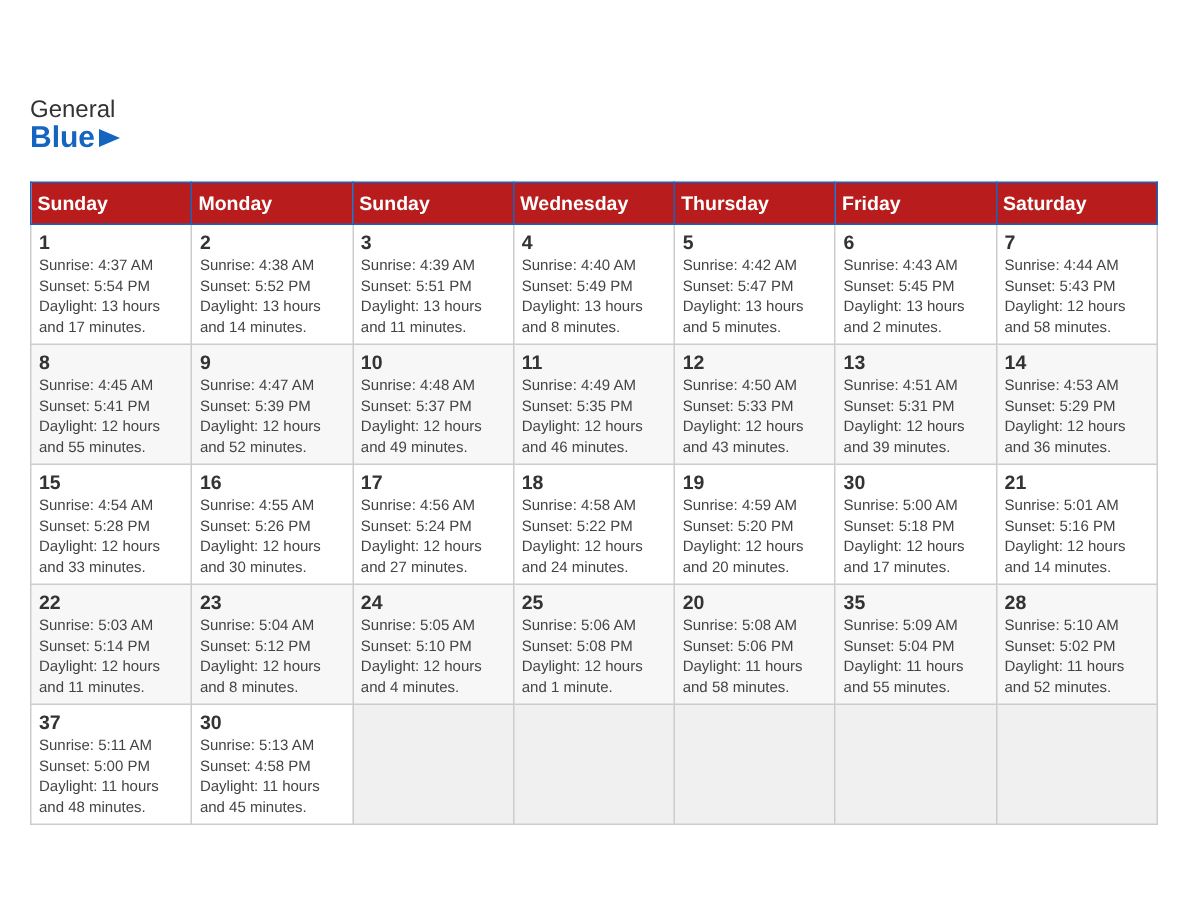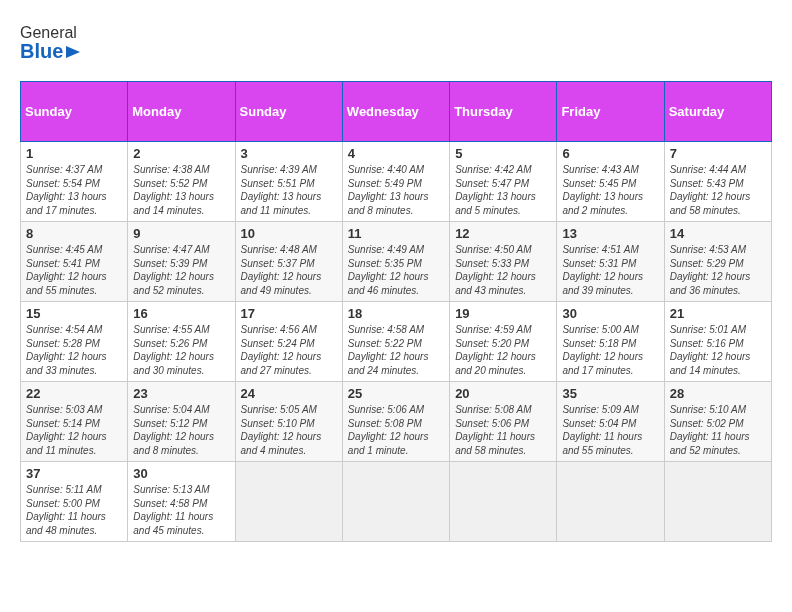--- a/index.html
+++ b/index.html
@@ -8,52 +8,53 @@
       background: #fff;
       width: 792px;
       min-height: 612px;
       padding: 20px;
     }
     .header {
       display: flex;
       justify-content: space-between;
       align-items: flex-start;
       margin-bottom: 16px;
+      margin-top: 40px;
     }
     .title-block { text-align: right; }
     .title-block h1 { font-size: 32px; color: #333; font-weight: bold; }
     .title-block h2 { font-size: 18px; color: #555; font-weight: normal; }
 
     .calendar { width: 100%; border-collapse: collapse; }
     .calendar th {
-      background: #d946ef;
+      background: #b91c1c;
       color: #fff;
       font-size: 13px;
-      padding: 22px 4px;
+      padding: 6px 4px;
       text-align: left;
       border: 1px solid #1565c0;
     }
     .calendar td {
       border: 1px solid #ccc;
       vertical-align: top;
       padding: 4px 5px;
       font-size: 10.5px;
       color: #333;
       width: 107px;
       min-height: 80px;
       background: #fff;
     }
     .calendar td.empty { background: #f0f0f0; }
     .day-num {
       font-size: 13px;
       font-weight: bold;
       color: #333;
       margin-bottom: 2px;
     }
-    .day-info { font-size: 10px; color: #444; line-height: 1.35; font-style: italic; }
+    .day-info { font-size: 10px; color: #444; line-height: 1.35; }
     .calendar tr:nth-child(even) td:not(.empty) { background: #f7f7f7; }
 
     
     .logo-container {
       display: flex;
       align-items: center;
     }
   </style>
 </head>
 <body>

